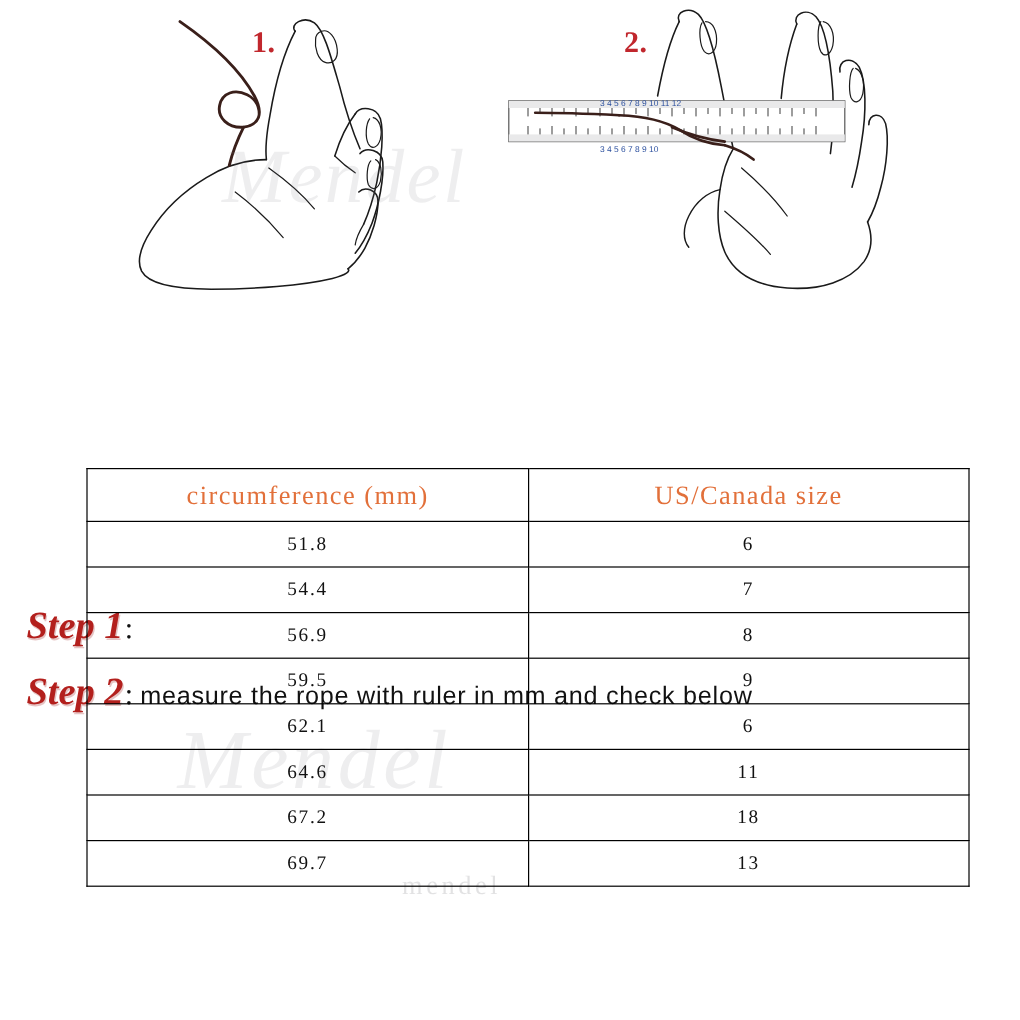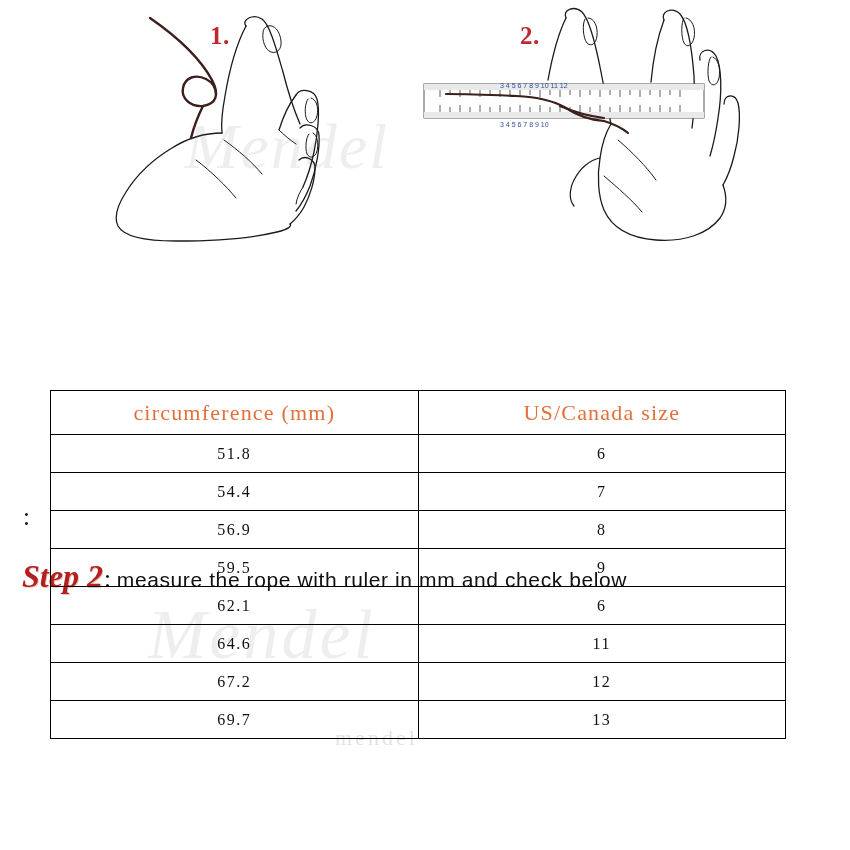--- a/index.html
+++ b/index.html
@@ -102,21 +102,21 @@
   .step-text {
     color: #111;
     font-family: "Liberation Sans", sans-serif;
     font-size: 21px;
     letter-spacing: 0.6px;
   }
 
   
   .table-wrap {
     position: absolute;
-    left: 50px;
+    left: 72px;
     top: 390px;
     width: 736px;
   }
   table.sizes {
     border-collapse: collapse;
     width: 736px;
     background: transparent;
   }
   table.sizes td, table.sizes th {
     border: 1px solid #000;
@@ -237,20 +237,21 @@
       </svg>
 
     <div class="step-num one">1.</div>
     <div class="step-num two">2.</div>
 
     <div class="wm wm-top">Mendel</div>
   </div>
 
   <div class="steps">
     <div class="step-line l1">
+      <span class="step-label">Step 1</span>
       <span class="step-colon">:</span>
     </div>
     <div class="step-line l2">
       <span class="step-label">Step 2</span>
       <span class="step-colon">:</span>
       <span class="step-text">measure the rope with ruler in mm and check below</span>
     </div>
   </div>
 
   <div class="wm wm-mid">Mendel</div>
@@ -284,21 +285,21 @@
         <tr>
           <td>62.1</td>
           <td>6</td>
         </tr>
         <tr>
           <td>64.6</td>
           <td>11</td>
         </tr>
         <tr>
           <td>67.2</td>
-          <td>12</td>
+          <td>18</td>
         </tr>
         <tr>
           <td>69.7</td>
           <td>13</td>
         </tr>
       </tbody>
     </table>
   </div>
 
 </div>

